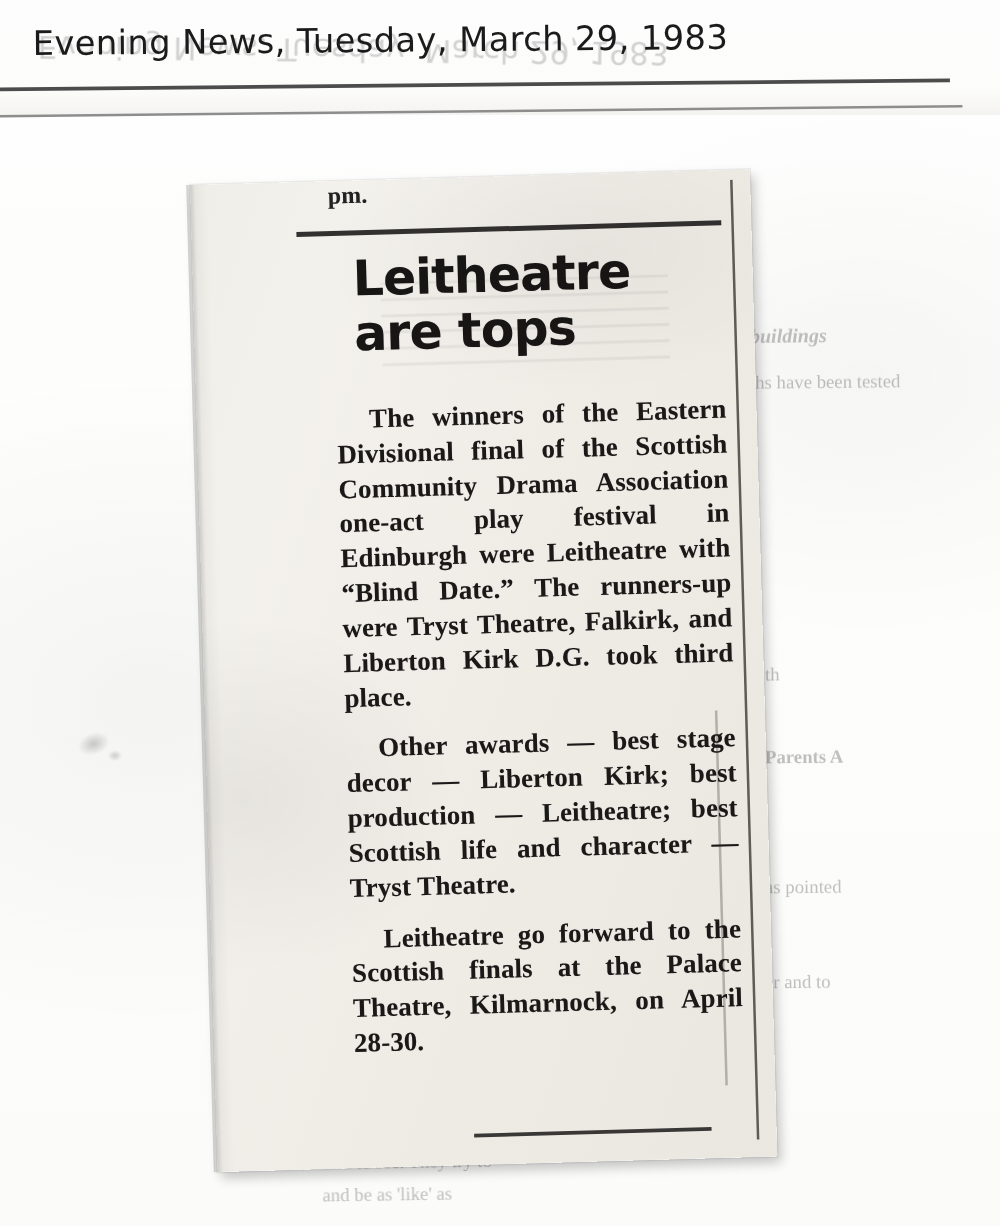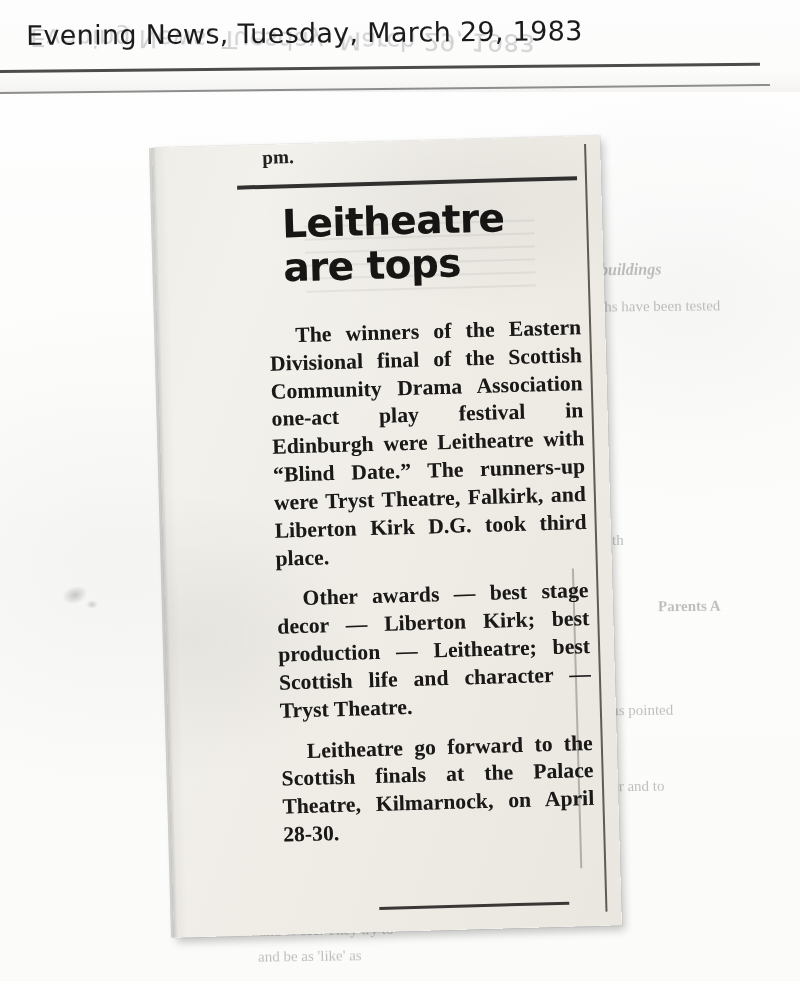--- a/index.html
+++ b/index.html
@@ -89,21 +89,21 @@
     color: rgba(60,60,60,0.32);
     font-size: 15px;
     line-height: 1.45;
     white-space: pre;
     user-select: none;
     filter: blur(0.3px);
   }
   #ghost-right-1 { left: 600px; top: 258px; font-weight: 700; font-size: 16px; transform: rotate(-0.6deg); font-style: italic; }
   #ghost-right-2 { left: 600px; top: 296px; transform: rotate(-0.6deg); }
   #ghost-right-3 { left: 612px; top: 530px; transform: rotate(-0.5deg); text-align: center; }
-  #ghost-right-4 { left: 612px; top: 596px; font-weight: 700; transform: rotate(-0.5deg); margin-left: 46px; }
+  #ghost-right-4 { left: 612px; top: 596px; font-weight: 700; transform: rotate(-0.5deg); }
   #ghost-right-5 { left: 612px; top: 700px; transform: rotate(-0.5deg); }
   #ghost-right-6 { left: 612px; top: 776px; transform: rotate(-0.5deg); }
   #ghost-bottom-1 { left: 240px; top: 920px; transform: rotate(-0.8deg); }
   #ghost-bottom-2 { left: 258px; top: 946px; transform: rotate(-0.8deg); }
 
   
   #speck-1 {
     position: absolute; left: 62px; top: 586px; width: 26px; height: 18px;
     background: radial-gradient(ellipse at 50% 50%, rgba(90,90,90,0.30), rgba(90,90,90,0) 70%);
     transform: rotate(-18deg);

